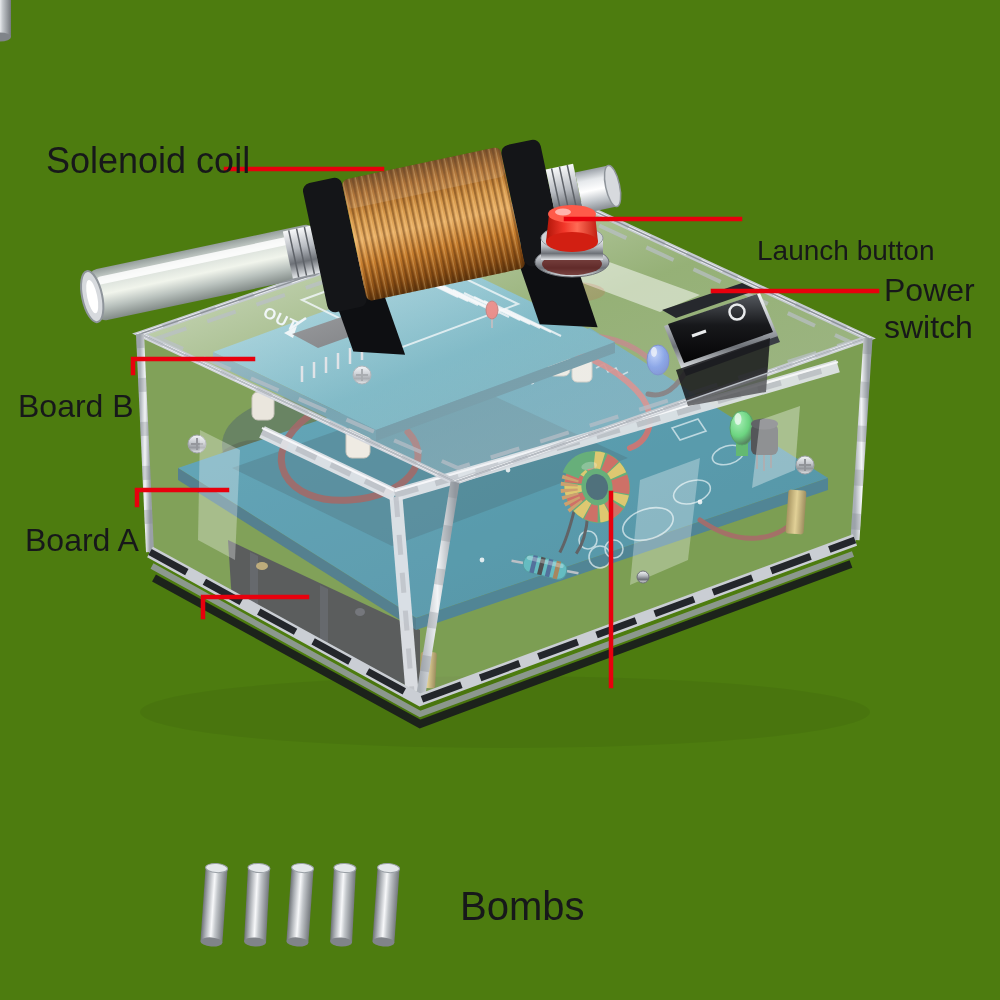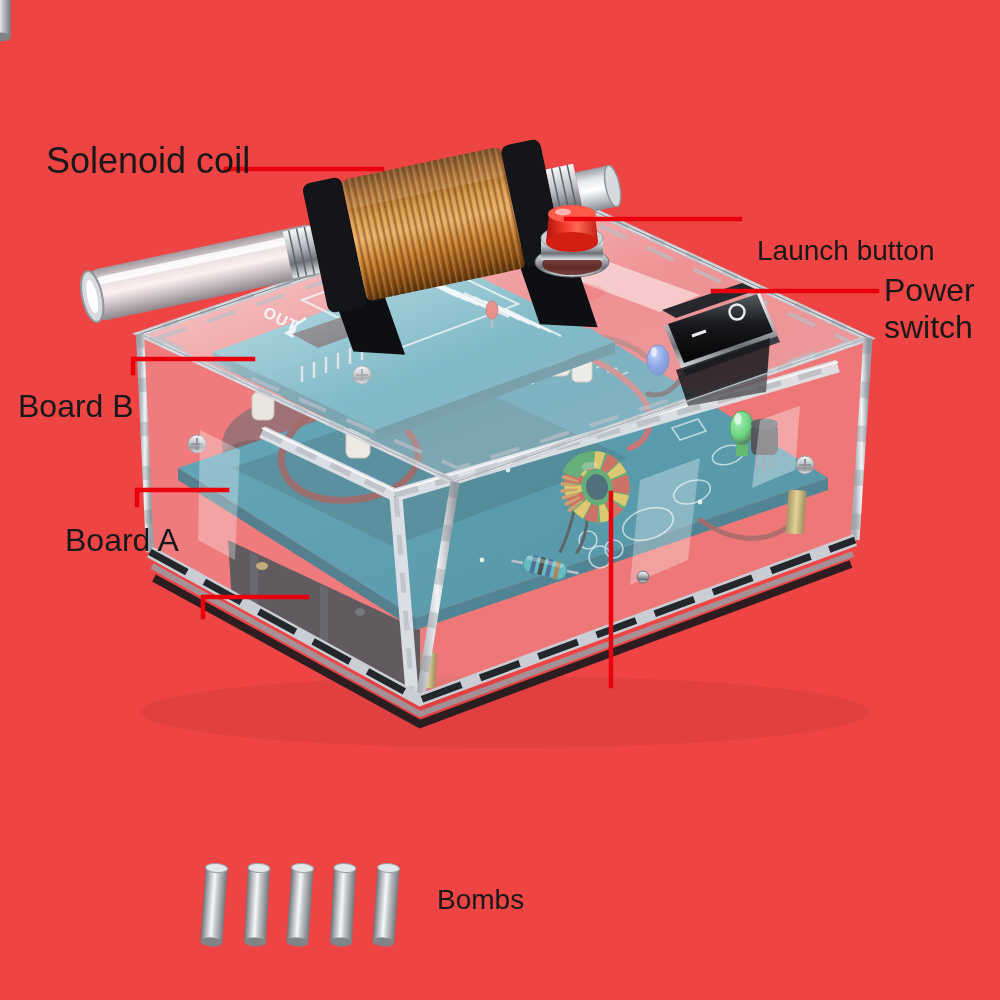--- a/index.html
+++ b/index.html
@@ -1,29 +1,29 @@
 <!DOCTYPE html>
 <html><head>
 <meta charset="utf-8">
 <style>
   html,body{margin:0;padding:0;background:#ffffff;}
-  #stage{position:relative;width:1000px;height:1000px;background:#ef4444;overflow:hidden;
+  #stage{position:relative;width:1000px;height:1000px;background:#4d7c0f;overflow:hidden;
          font-family:"Liberation Sans",sans-serif;}
   #scene{position:absolute;left:0;top:0;}
   .label{position:absolute;color:var(--label-color,#17181a);white-space:nowrap;
          font-family:"Liberation Sans",sans-serif;font-weight:400;}
   .lab-solenoid{left:46px;top:140px;font-size:36px;}
   .lab-launch{left:757px;top:212px;font-size:28px;margin-top:23px;}
   .lab-power{left:884px;top:272px;font-size:32px;line-height:37px;}
   .lab-power span{display:block;}
   .lab-boardb{left:18px;top:388px;font-size:32px;text-align:center;}
-  .lab-boarda{left:25px;top:522px;font-size:32px;margin-left:40px;}
+  .lab-boarda{left:25px;top:522px;font-size:32px;}
   .lab-battery{left:20px;top:636px;font-size:34px;}
   .lab-magnetic{left:540px;top:704px;font-size:34px;}
-  .lab-bombs{left:437px;top:884px;font-size:28px;text-align:right;}
+  .lab-bombs{left:460px;top:884px;font-size:40px;text-align:right;}
 </style>
 </head>
 <body>
 
 <div id="stage" style="--label-color: #17181a;">
 
 <svg id="scene" width="1000" height="1000" viewBox="0 0 1000 1000">
   <defs>
     <linearGradient id="gradCopper" x1="0" y1="0" x2="0" y2="1">
       <stop offset="0" stop-color="#6e3c0e"></stop>

